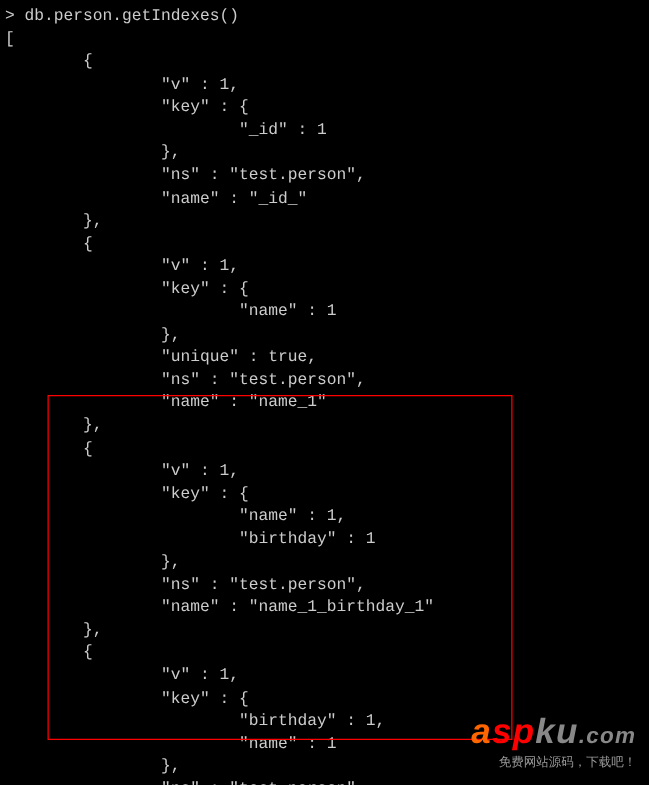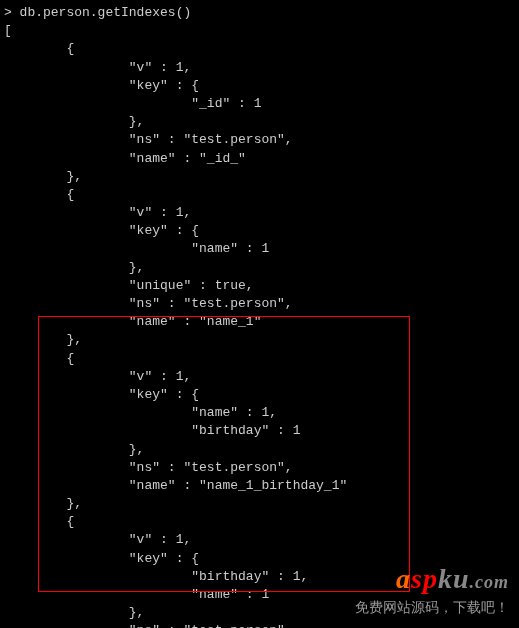--- a/index.html
+++ b/index.html
@@ -31,33 +31,33 @@
       height: 276px;
       pointer-events: none;
     }
     .logo {
       position: absolute;
       bottom: 10px;
       right: 10px;
       text-align: right;
     }
     .logo-main {
-      font-family: Liberation Serif, serif;
+      font-family: Liberation Sans, sans-serif;
       font-size: 28px;
       font-weight: bold;
       font-style: italic;
       letter-spacing: 1px;
     }
     .logo-a { color: #ff6600; }
     .logo-sp { color: #ff0000; }
     .logo-ku { color: #888; }
     .logo-com { color: #888; font-size: 18px; }
     .logo-sub {
       font-family: Arial, sans-serif;
-      font-size: 14px;
+      font-size: 10px;
       color: #999;
       text-align: right;
     }
   </style>
 </head>
 <body>
 
 <div class="terminal" id="terminal">&gt; db.person.getIndexes()
 [
         {

